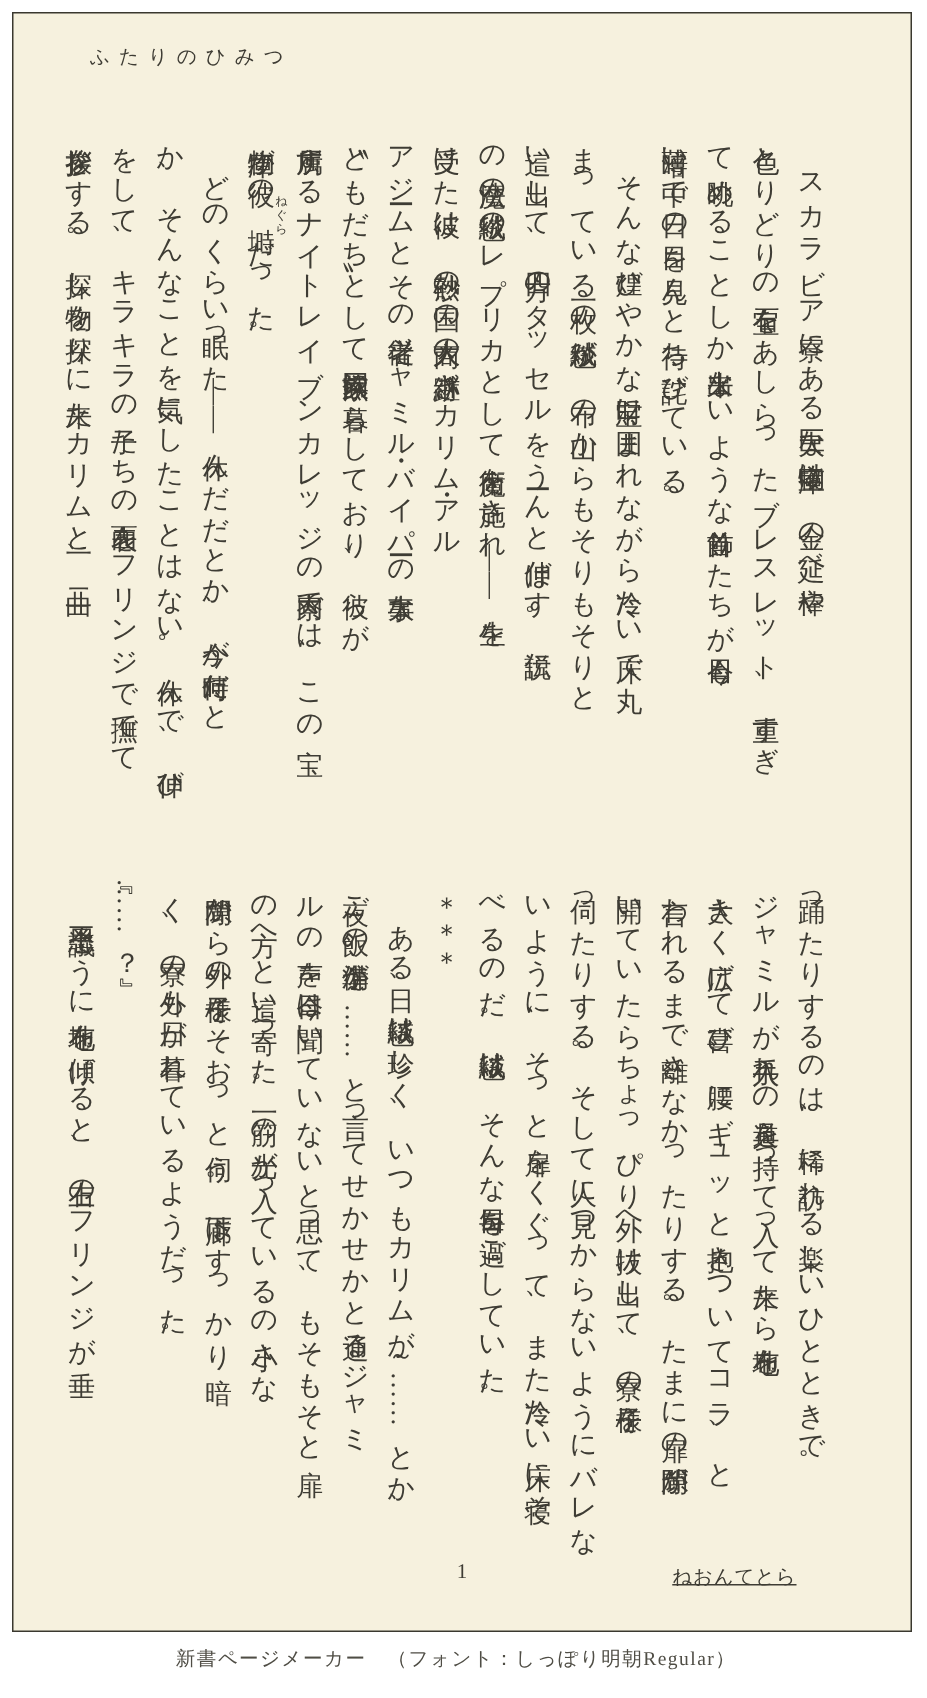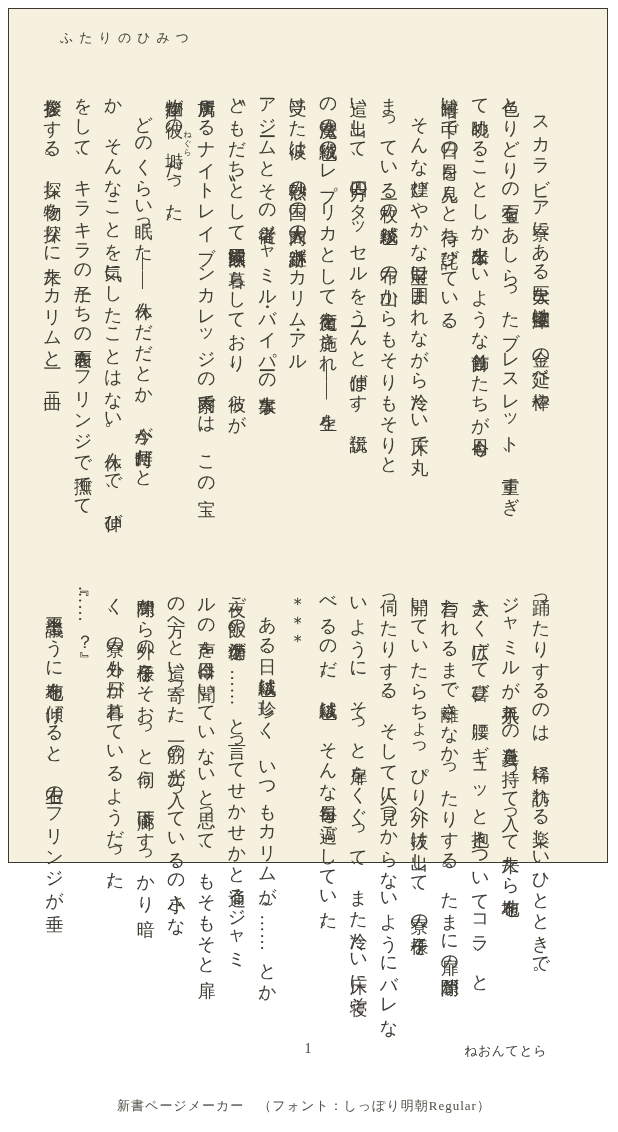--- a/index.html
+++ b/index.html
@@ -8,21 +8,21 @@
     --text:#3e3c34;
     --caption:#4f4d45;
   }
   html,body{margin:0;padding:0;}
   body{
     width:618px;height:1132px;position:relative;background:#ffffff;
     font-family:"Liberation Serif","DejaVu Serif",serif;
     overflow:hidden;
   }
   .page{
-    position:absolute;left:8px;top:8px;width:600px;height:855px;
+    position:absolute;left:8px;top:8px;width:600px;height:1080px;
     background:var(--page-bg);
     border:1px solid var(--page-border);
     box-sizing:border-box;
   }
   .running-head{
     position:absolute;left:51px;top:20px;
     font-size:13px;letter-spacing:6px;color:var(--text);
     white-space:nowrap;
   }
   .vblock{
@@ -35,23 +35,24 @@
   }
   #block1{top:76px;}
   #block2{top:576px;}
   .tline{overflow:visible;}
   ruby rt{font-size:8px;letter-spacing:0;}
   .page-number{
     position:absolute;top:1032px;left:0;width:100%;
     text-align:center;font-size:14px;color:var(--text);
   }
   .author{
-    position:absolute;top:1033px;right:60px;
+    position:absolute;top:1033px;right:76px;
     font-size:13px;letter-spacing:0.5px;color:var(--text);
     white-space:nowrap;
+    text-decoration:underline;
   }
   .caption{
     position:absolute;top:1097px;left:0;width:608px;
     text-align:center;font-size:13px;letter-spacing:1px;
     color:var(--caption);white-space:nowrap;
   }
 </style>
 </head>
 <body>
 

